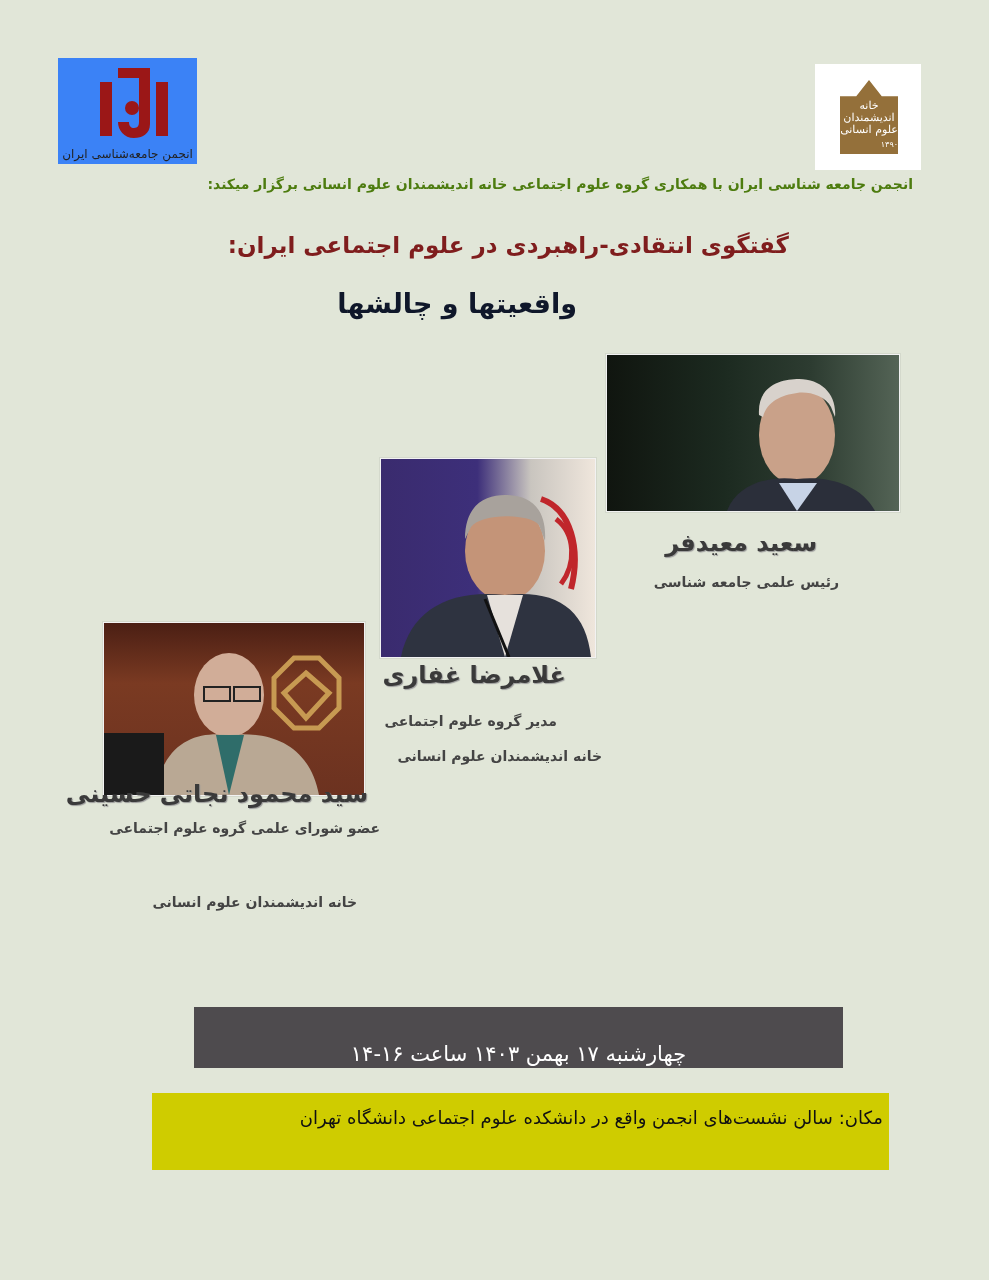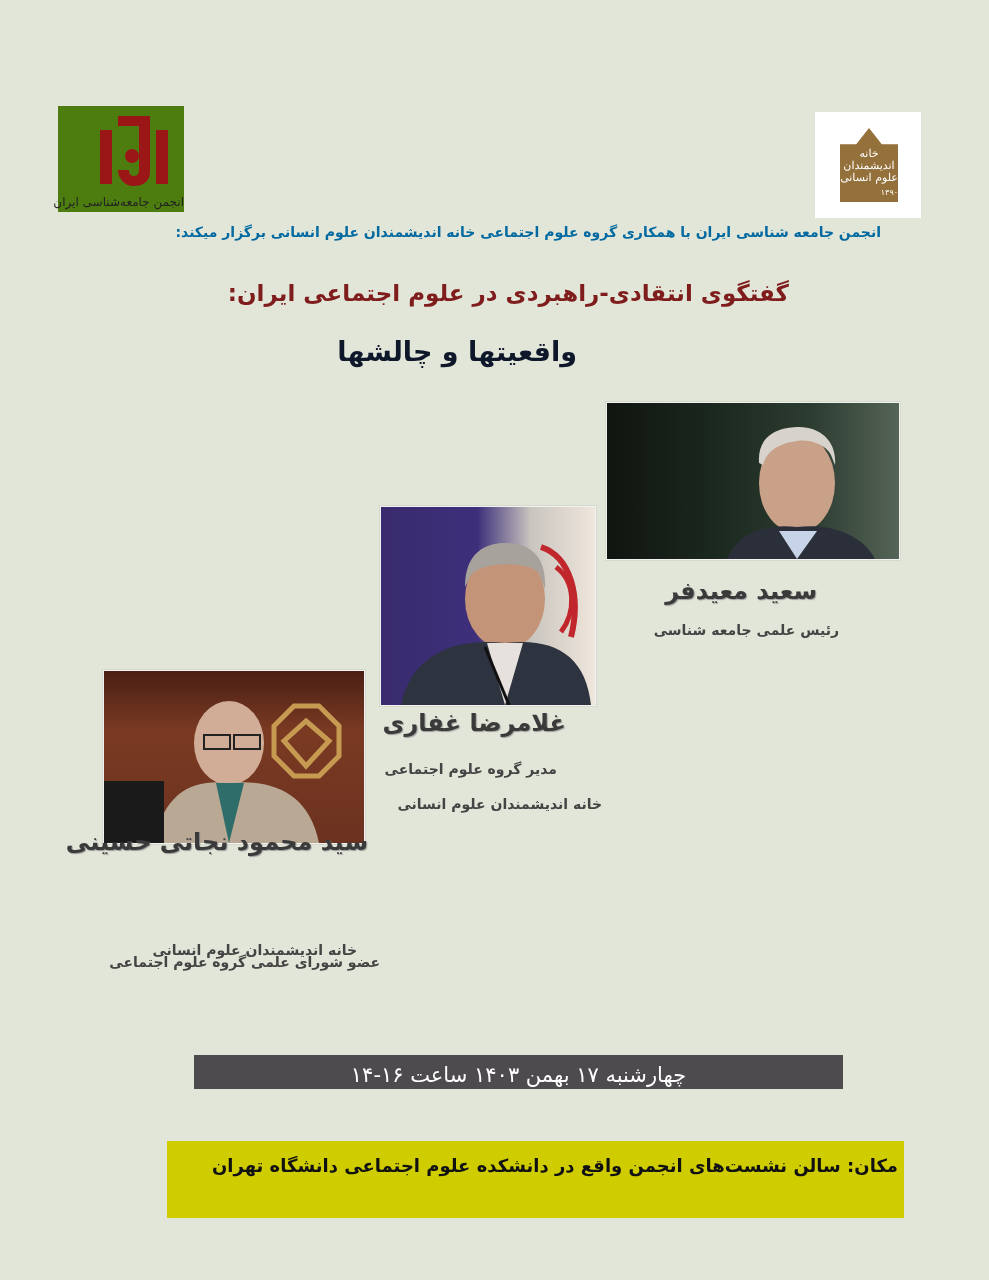--- a/index.html
+++ b/index.html
@@ -2,25 +2,25 @@
 <html><head>
   <meta charset="utf-8">
   <style>
     html, body { margin: 0; padding: 0; }
     body {
       width: 989px; height: 1280px; position: relative; overflow: hidden;
       background: #e1e6d8;
       font-family: "DejaVu Sans", sans-serif;
       direction: rtl;
     }
-    .abs { position: absolute; margin-top: 48px; }
+    .abs { position: absolute; }
 
     
     .logo-left {
-      left: 58px; top: 58px; width: 126px; height: 106px; background: #4d7c0f;
+      left: 58px; top: 58px; width: 139px; height: 106px; background: #3b82f6;
     }
     .aja-mark { position: absolute; left: 40px; top: 6px; width: 72px; height: 74px; }
     .logo-left .caption {
       position: absolute; left: 0; right: 0; bottom: 3px; text-align: center;
       font-size: 12px; color: #222; direction: rtl; white-space: nowrap;
     }
     .logo-right {
       left: 815px; top: 64px; width: 106px; height: 106px; background: #ffffff;
     }
     .khane-mark {
@@ -31,22 +31,22 @@
     .khane-text {
       position: absolute; left: 25px; top: 36px; width: 58px; text-align: center;
       color: #fff; font-size: 11px; line-height: 12px; font-family: "DejaVu Serif", serif;
     }
     .khane-year {
       position: absolute; left: 25px; top: 76px; width: 58px; text-align: right;
       color: #fff; font-size: 8px; letter-spacing: 2px;
     }
 
     .intro {
-      left: 0; width: 989px; top: 176px; padding-right: 108px; box-sizing: border-box;
-      text-align: right; font-size: 14px; font-weight: bold; color: #0369a1;
+      left: 0; width: 989px; top: 176px; padding-right: 76px; box-sizing: border-box;
+      text-align: right; font-size: 14px; font-weight: bold; color: #4d7c0f;
     }
     .title1 {
       right: 200px; top: 232px; font-size: 23px; font-weight: bold; color: #7f1d1d; white-space: nowrap;
     }
     .title2 {
       right: 412px; top: 288px; font-size: 27px; font-weight: bold; color: #0f172a; white-space: nowrap;
     }
 
     
     .photo { border: 1px solid #f2f2f2; box-shadow: 0 0 0 1px #d4d9cc; overflow: hidden; }
@@ -60,31 +60,31 @@
     .person-name { font-size: 24px; font-weight: bold; color: #3a3a3a; white-space: nowrap;
       text-shadow: 1px 1px 1px #9a9a9a; }
     .person-role { font-size: 14px; font-weight: bold; color: #444; white-space: nowrap; }
 
     .name1 { right: 172px; top: 529px; }
     .role1 { right: 150px; top: 574px; }
     .name2 { right: 423px; top: 661px; }
     .role2a { right: 432px; top: 713px; }
     .role2b { right: 387px; top: 748px; }
     .name3 { right: 621px; top: 780px; }
-    .role3a { right: 609px; top: 906px; text-align: center; }
+    .role3a { right: 609px; top: 820px; text-align: center; }
     .role3b { right: 632px; top: 894px; }
 
     .date-bar {
-      left: 194px; top: 1007px; width: 649px; height: 34px; background: #4e4b4e;
+      left: 194px; top: 1007px; width: 649px; height: 61px; background: #4e4b4e;
       color: #ffffff; font-size: 21px; display: flex; align-items: flex-end; justify-content: center;
       padding-bottom: 2px; box-sizing: border-box;
     }
     .place-bar {
-      left: 167px; top: 1093px; width: 737px; height: 77px; background: #cfcc00;
-      color: #111; font-size: 18px; font-weight: bold; text-align: right;
+      left: 152px; top: 1093px; width: 737px; height: 77px; background: #cfcc00;
+      color: #111; font-size: 18px; font-weight: normal; text-align: right;
       padding: 14px 6px 0 0; box-sizing: border-box; white-space: nowrap;
     }
     svg { display: block; }
   </style>
 </head>
 <body>
 
 <div class="abs logo-left">
   <svg class="aja-mark" viewBox="0 0 72 74">
     <rect x="2" y="18" width="12" height="54" fill="#9b1717"></rect>

